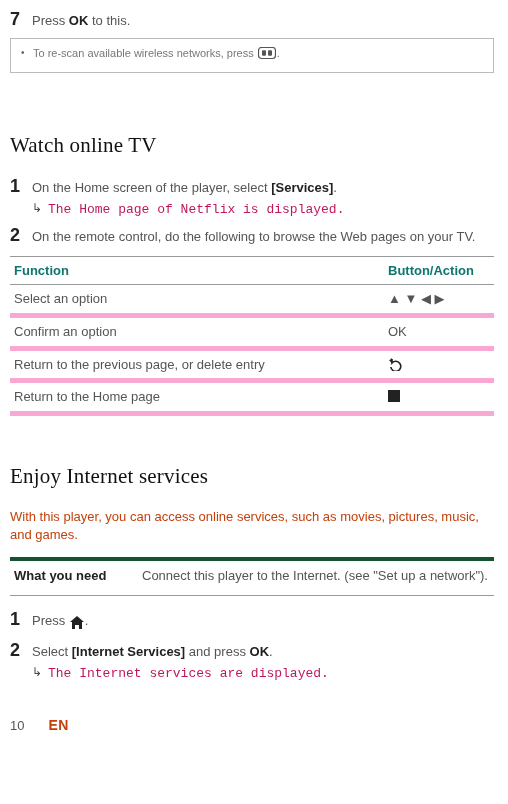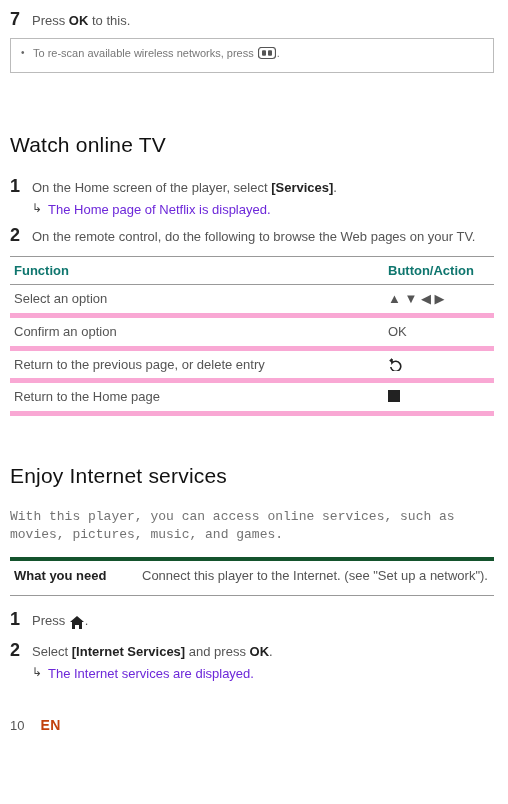--- a/index.html
+++ b/index.html
@@ -40,21 +40,21 @@
     align-items: flex-start;
     margin-top: 4px;
   }
   .sub-arrow-line .arrow-ic {
     width: 16px;
     flex: none;
     color: #444;
     font-size: 12px;
     line-height: 1.3;
   }
-  .sub-arrow-line .txt { flex: 1; color: #6d28d9; }
+  .sub-arrow-line .txt { flex: 1; color: #be185d; font-family: Liberation Mono, monospace; }
 
   
   .note-wrap { margin: 6px 0 0 0; }
   .note-topbar {
     display: flex;
     align-items: center;
     height: 24px;
   }
   .note-tab {
     width: 30px;
@@ -98,26 +98,26 @@
     margin: 0 1px;
   }
 
   
   h2 {
     font-weight: 400;
     color: #111;
     font-size: 21px;
     margin: 58px 0 18px 0;
     letter-spacing: 0.2px;
+    font-family: Liberation Serif, serif;
   }
   h2.tight { margin-top: 46px; }
   .intro-para {
-    color: #737373;
+    color: #c2410c;
     margin: 0 0 14px 0;
-    font-family: Liberation Mono, monospace;
   }
 
   
   table.func {
     width: 100%;
     border-collapse: collapse;
     margin: 10px 0 0 0;
   }
   table.func th {
     text-align: left;
@@ -154,21 +154,21 @@
     width: 128px;
     font-weight: 600;
     color: #222;
   }
 
   
   .footer {
     margin-top: 34px;
     display: flex;
     align-items: baseline;
-    gap: 16px;
+    gap: 24px;
     color: #555;
     text-align: center;
   }
   .footer .pn { font-size: 13px; color:#555; }
   .footer .lang { font-weight: 700; color:#c2410c; letter-spacing: 0.5px; font-size: 14px; }
 
   .black-sq {
     display:inline-block; width:12px; height:12px; background:#222; vertical-align:-1px;
   }
 </style>

